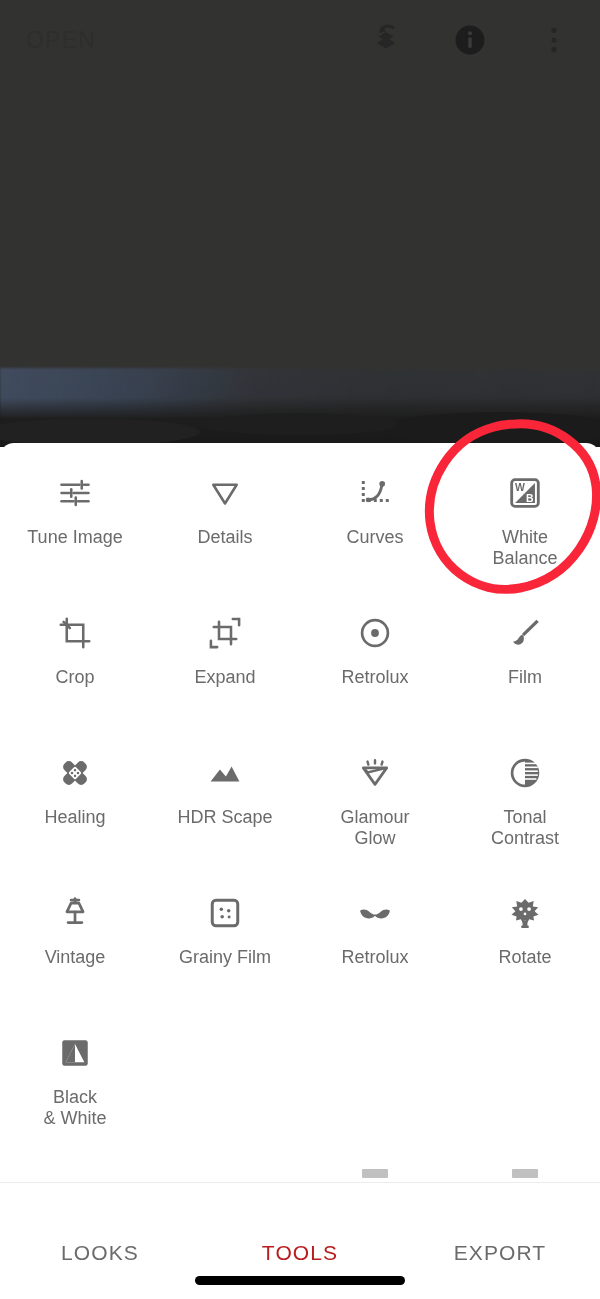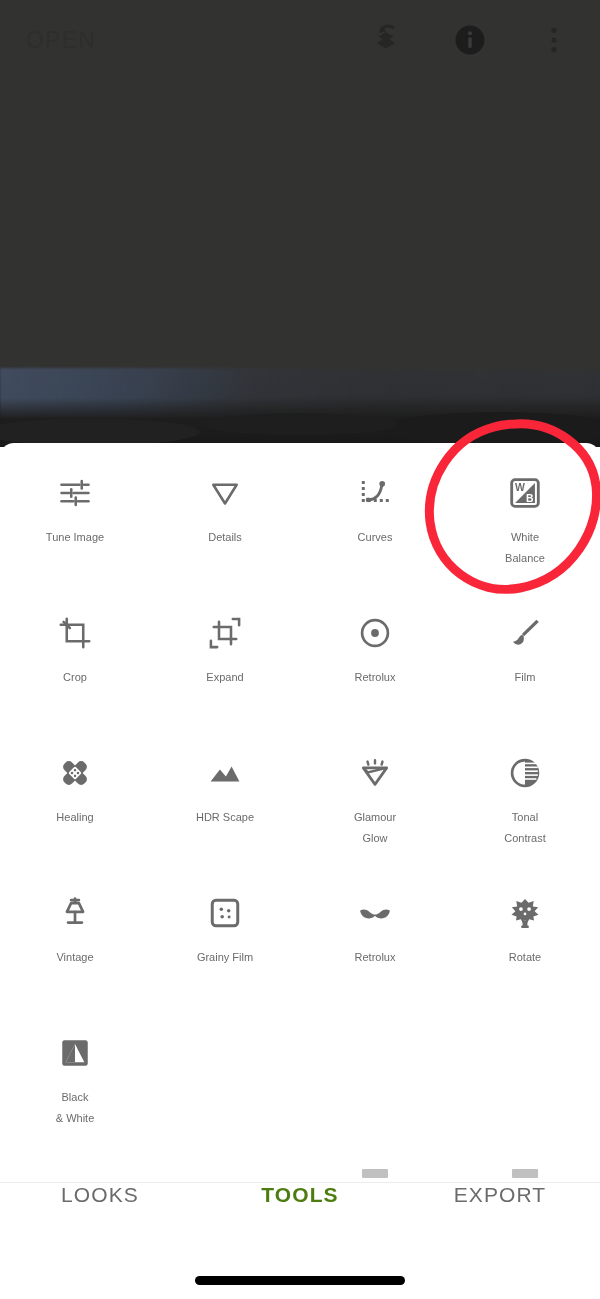--- a/index.html
+++ b/index.html
@@ -91,21 +91,21 @@
     padding-top:16px;
     position:relative;
   }
   .tool-icon {
     width:40px; height:40px;
     display:flex; align-items:center; justify-content:center;
     margin-bottom:14px;
   }
   .tool-icon svg { display:block; }
   .tool-label {
-    font-size:11px; line-height:21px; color:#6b6b6b;
+    font-size:18px; line-height:21px; color:#6b6b6b;
     text-align:center; max-width:120px;
     white-space:pre-line;
   }
 
   
   #peek-row {
     position:absolute; left:0; top:700px; width:600px; height:40px;
     display:grid; grid-template-columns:repeat(4, 1fr);
     opacity:0.55;
   }
@@ -113,28 +113,28 @@
   .peek-mark { width:26px; height:9px; background:#8c8c8c; border-radius:1px; }
 
   #sheet-divider {
     position:absolute; left:0; top:739px; width:600px; height:1px;
     background:#ececec;
   }
 
   
   #bottom-nav {
     position:absolute; left:0; top:740px; width:600px; height:82px;
-    display:flex; align-items:flex-start;
+    display:flex; align-items:flex-end;
   }
   .nav-tab {
     flex:1; text-align:center;
     font-size:21px; letter-spacing:1.1px; font-weight:400;
     color:#6b6b6b;
   }
-  .nav-tab.active { color:#4d7c0f; font-weight:700; }
+  .nav-tab.active { color:#b91c1c; font-weight:400; }
 
   #gesture-bar {
     position:absolute; left:50%; transform:translateX(-50%);
     top:833px; width:210px; height:9px;
     background:#000000; border-radius:5px;
   }
 
   
   #annot {
     position:absolute; left:424px; top:418px;

